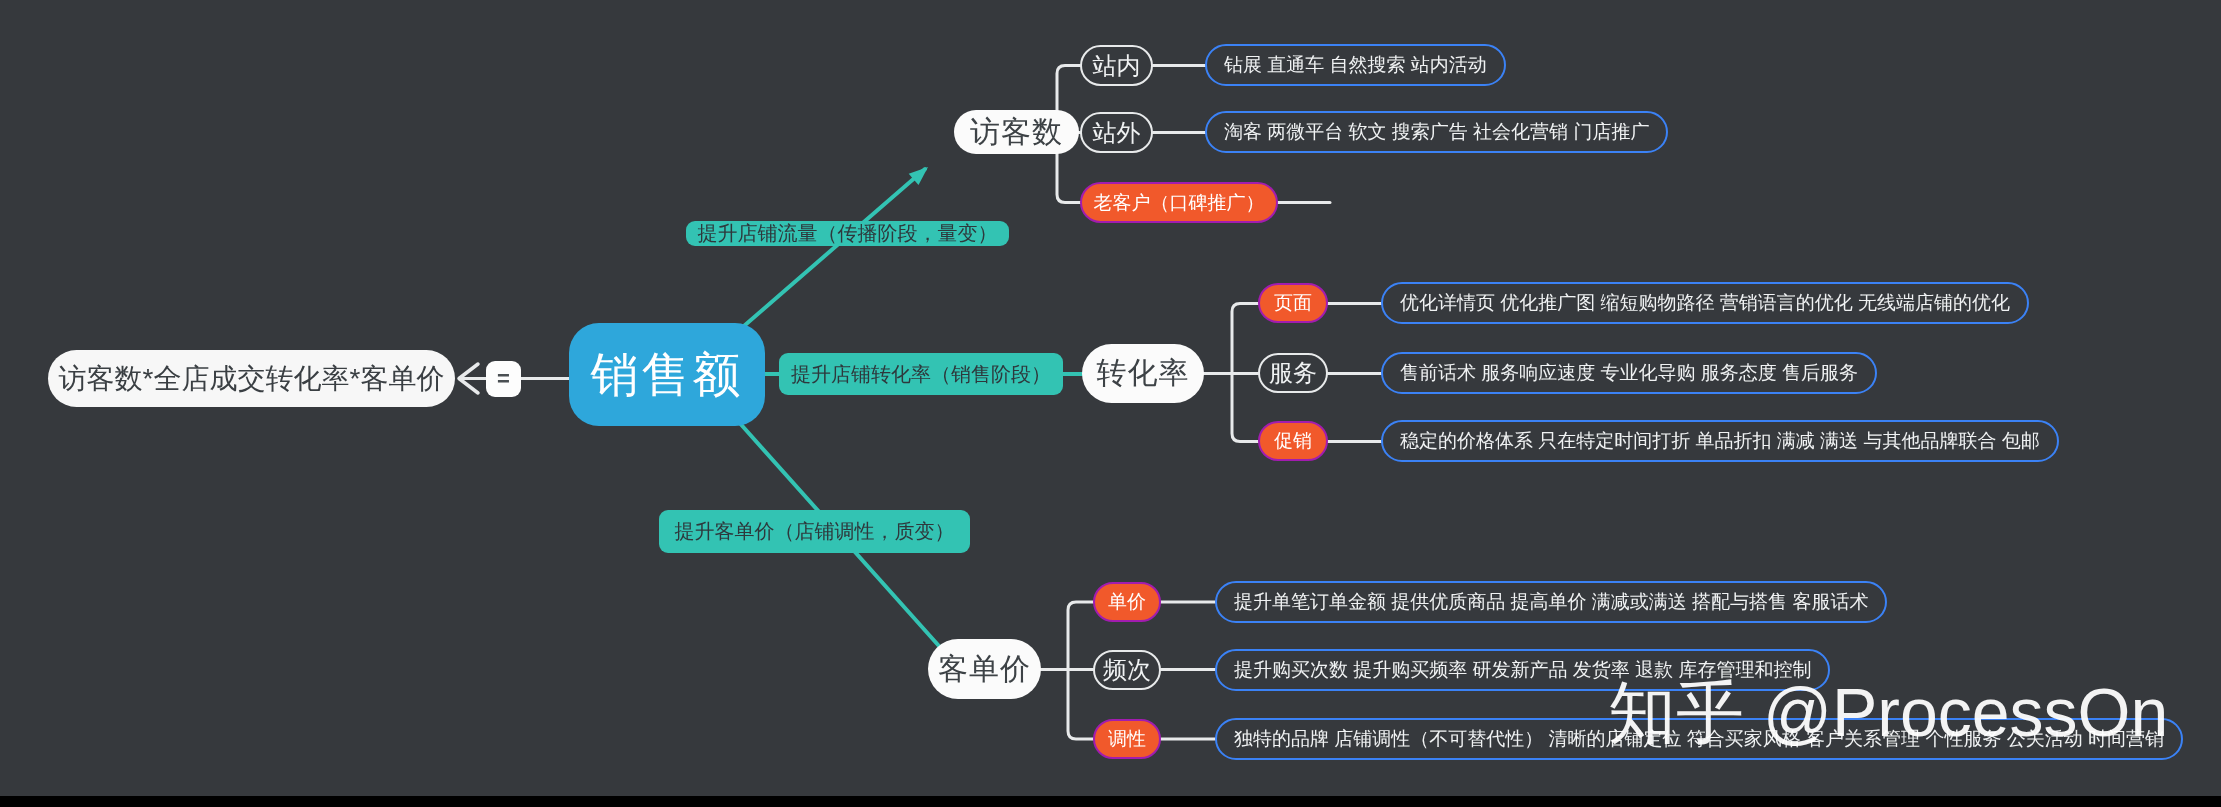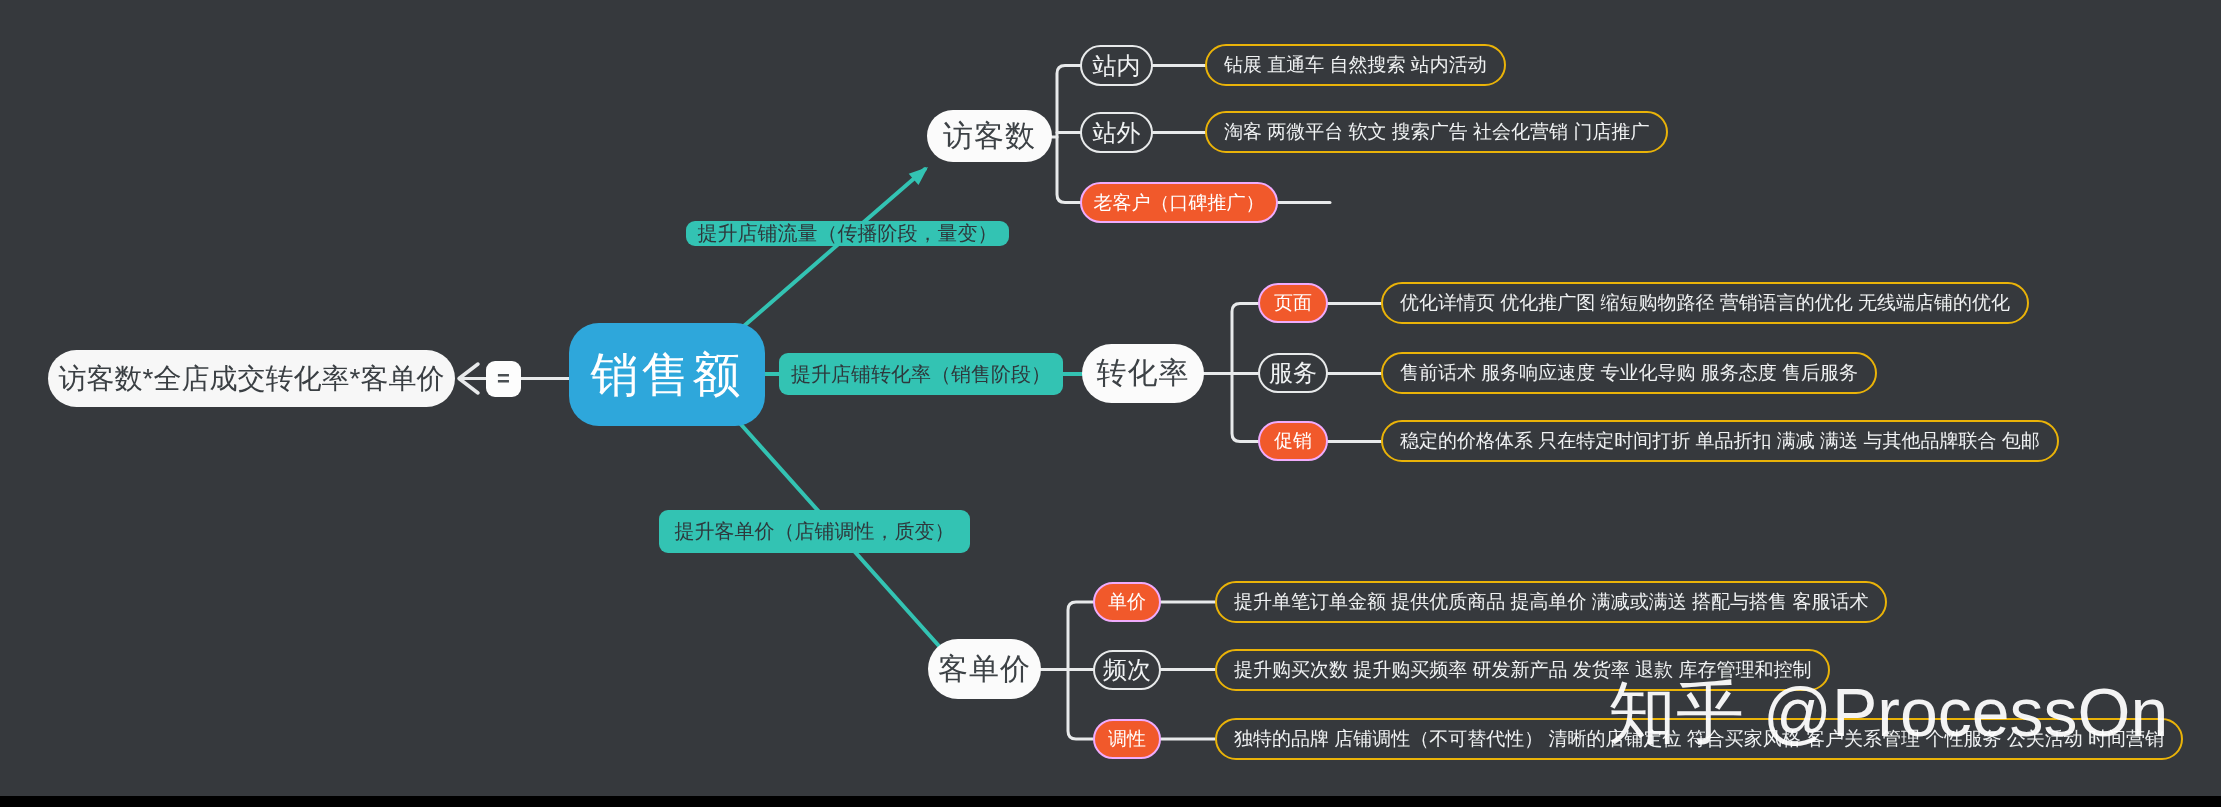--- a/index.html
+++ b/index.html
@@ -28,25 +28,25 @@
     font-size:22px;font-weight:bold;
   }
   .teal-label{
     background:#33c3b3;color:#2e383c;border-radius:9px;font-size:20px;
   }
   .pill-outline{
     background:transparent;border:2px solid #e8eaeb;color:#f0f2f3;
     border-radius:22px;font-size:24px;
   }
   .pill-orange{
-    background:#f1592b;border:2px solid #f0abfc;color:#fff;
+    background:#f1592b;border:2px solid #a21caf;color:#fff;
     border-radius:22px;font-size:19px;
   }
   .leaf{
-    background:transparent;border:2px solid #eab308;color:#f0f2f3;
+    background:transparent;border:2px solid #3b82f6;color:#f0f2f3;
     border-radius:22px;font-size:19px;padding:0 17px;height:42px;
   }
   .watermark{
     position:absolute;left:1608px;top:668px;z-index:3;
     color:rgba(255,255,255,0.94);font-size:68px;white-space:nowrap;
   }
 </style>
 </head>
 <body>
 
@@ -90,21 +90,21 @@
 
   <div class="node formula-node" style="left:48px;top:350px;width:407px;height:57px;">访客数*全店成交转化率*客单价</div>
   <div class="node eq-badge" style="left:486px;top:361px;width:35px;height:36px;">=</div>
 
   <div class="node root-node" style="left:569px;top:323px;width:196px;height:103px;">销售额</div>
 
   <div class="node teal-label" style="left:686px;top:221px;width:323px;height:25px;">提升店铺流量（传播阶段，量变）</div>
   <div class="node teal-label" style="left:779px;top:353px;width:284px;height:42px;">提升店铺转化率（销售阶段）</div>
   <div class="node teal-label" style="left:659px;top:510px;width:311px;height:43px;">提升客单价（店铺调性，质变）</div>
 
-  <div class="node white-node" style="left:927px;top:110px;width:125px;height:52px;font-family:Liberation Serif, serif;">访客数</div>
+  <div class="node white-node" style="left:954px;top:110px;width:125px;height:44px;font-family:Liberation Serif, serif;">访客数</div>
   <div class="node white-node" style="left:1082px;top:344px;width:122px;height:59px;">转化率</div>
   <div class="node white-node" style="left:928px;top:639px;width:113px;height:60px;">客单价</div>
 
   <div class="node pill-outline" style="left:1080px;top:45px;width:73px;height:41px;">站内</div>
   <div class="node leaf" style="left:1205px;top:44px;">钻展 直通车 自然搜索 站内活动</div>
   <div class="node pill-outline" style="left:1080px;top:112px;width:73px;height:41px;">站外</div>
   <div class="node leaf" style="left:1205px;top:111px;">淘客 两微平台 软文 搜索广告 社会化营销 门店推广</div>
   <div class="node pill-orange" style="left:1080px;top:182px;width:198px;height:41px;">老客户（口碑推广）</div>
 
   <div class="node pill-orange" style="left:1258px;top:283px;width:70px;height:40px;">页面</div>

